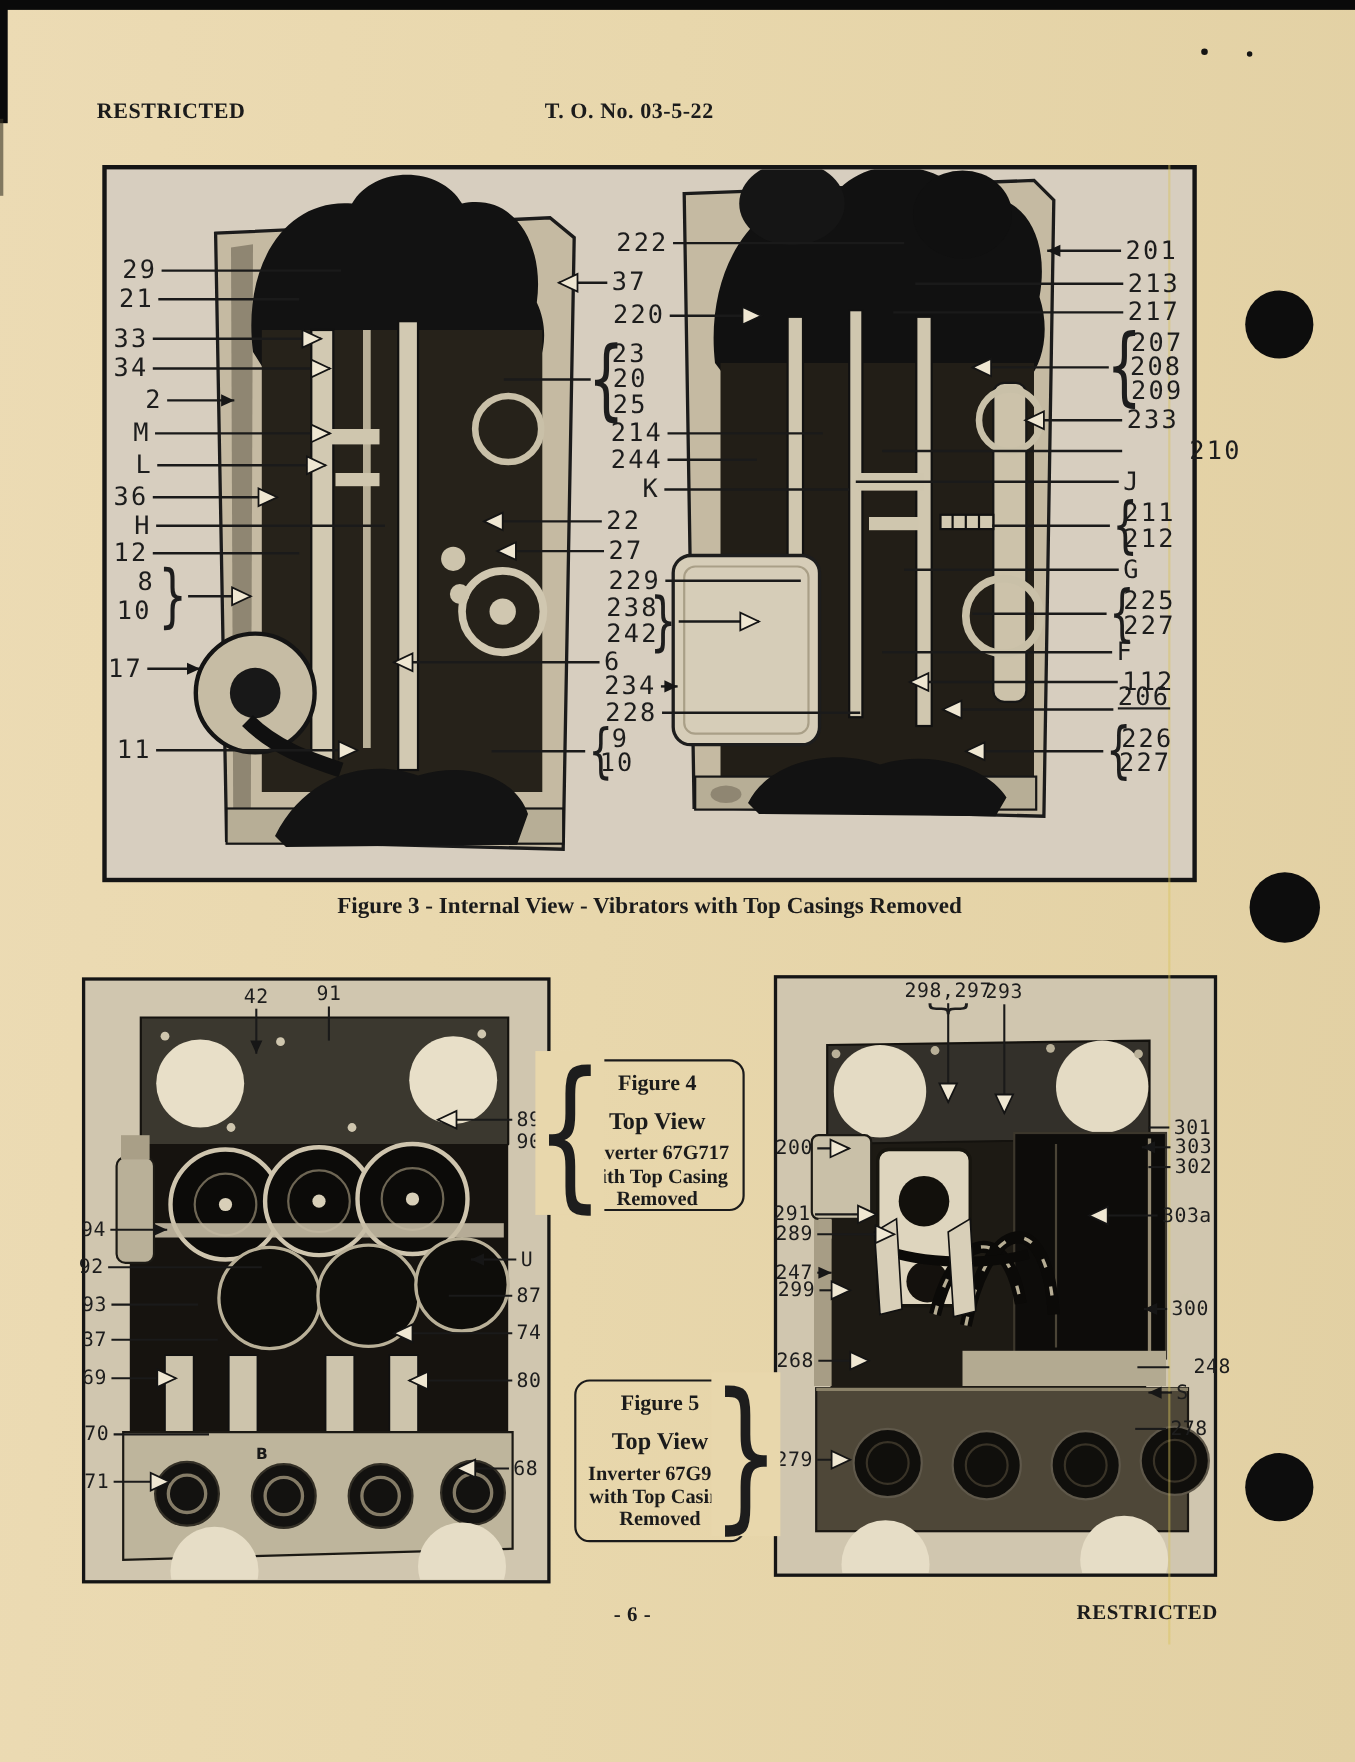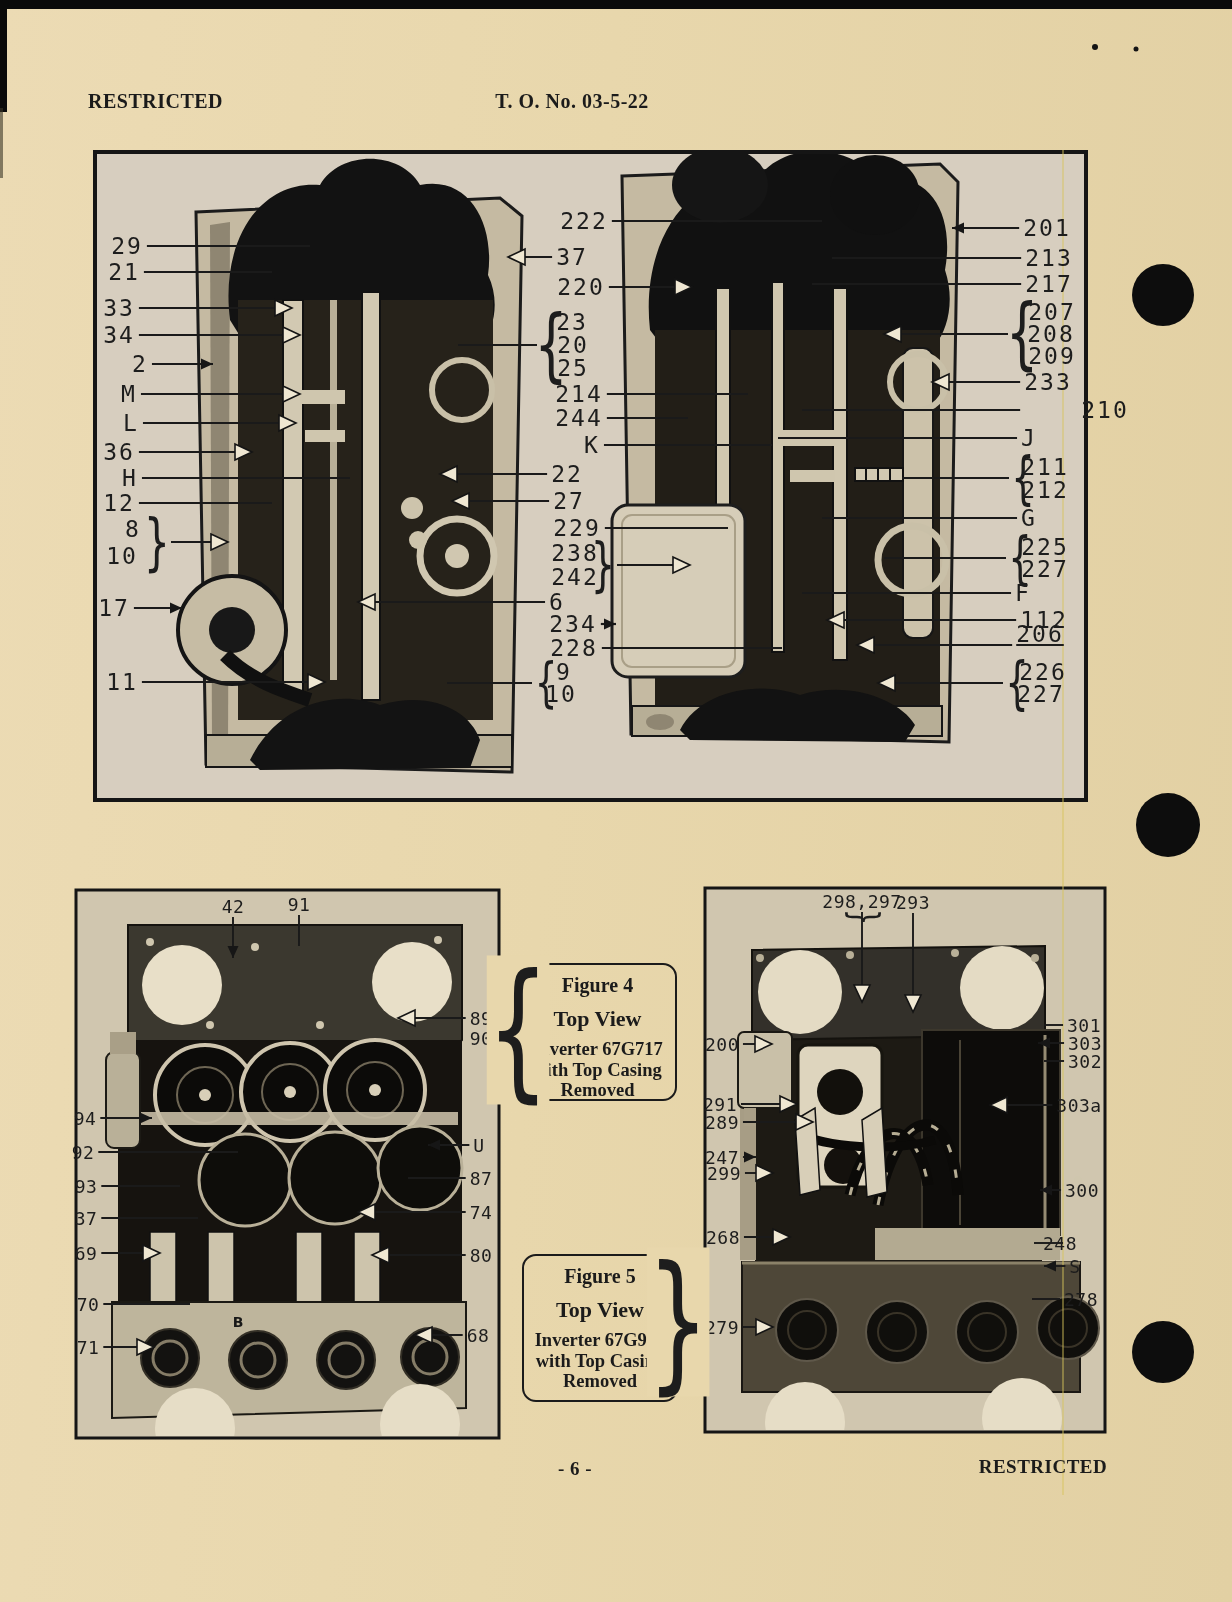--- a/index.html
+++ b/index.html
@@ -315,20 +315,21 @@
         <line x1="1063.05" y1="1243" x2="1034" y2="1243" stroke="#1a1a1a" stroke-width="1.9"></line>
         <line x1="1065.35" y1="1266" x2="1044" y2="1266" stroke="#1a1a1a" stroke-width="1.9"></line>
         <polygon points="1044,1266 1056,1260.5 1056,1271.5" fill="#161616"></polygon>
         <line x1="1060.05" y1="1299" x2="1032" y2="1299" stroke="#1a1a1a" stroke-width="1.9"></line>
       </g>
   </svg>
 
   <span class="hdr serif" style="left:88px;top:90px;">RESTRICTED</span>
   <span class="hdr serif" style="left:572px;top:90px;transform:translateX(-50%);">T. O. No. 03-5-22</span>
 
+  <span class="caption serif" style="left:95px;top:811px;width:991px;">Figure 3 - Internal View - Vibrators with Top Casings Removed</span>
 
   <div class="infobox" style="left:518px;top:963px;width:155px;height:134px;">
     <div class="t">Figure 4</div>
     <div class="v">Top View</div>
     <div class="c">Inverter 67G717 with Top Casing Removed</div>
   </div>
 
   <div class="infobox" style="left:522px;top:1254px;width:152px;height:144px;">
     <div class="t">Figure 5</div>
     <div class="v">Top View</div>
@@ -425,19 +426,19 @@
       <span class="callout sm" style="left: 722px; top: 1122px;">289</span>
       <span class="callout sm" style="left: 722px; top: 1157px;">247</span>
       <span class="callout sm" style="left: 724px; top: 1173px;">299</span>
       <span class="callout sm" style="left: 723px; top: 1237px;">268</span>
       <span class="callout sm" style="left: 722px; top: 1327px;">279</span>
       <span class="callout sm" style="left: 1084px; top: 1025px;">301</span>
       <span class="callout sm" style="left: 1085px; top: 1043px;">303</span>
       <span class="callout sm" style="left: 1085px; top: 1061px;">302</span>
       <span class="callout sm" style="left: 1079px; top: 1105px;">303a</span>
       <span class="callout sm" style="left: 1082px; top: 1190px;">300</span>
-      <span class="callout sm" style="left: 1060px; top: 1243px; text-align: right;">248</span>
+      <span class="callout sm" style="left: 1102px; top: 1243px; text-align: right;">248</span>
       <span class="callout sm" style="left: 1075px; top: 1266px;">S</span>
       <span class="callout sm" style="left: 1081px; top: 1299px;">278</span>
       <span class="brace" style="left: 678px; top: 1322px; font-size: 149.04px; transform: translate(-50%, -50%) scaleX(0.66); background: rgb(232, 215, 172);">}</span>
       <span class="brace" style="left: 862px; top: 917px; font-size: 38.88px; transform: translate(-50%, -50%) rotate(-90deg) scaleX(0.66);">{</span>
     </div>
 </div>
 
 </body></html>

